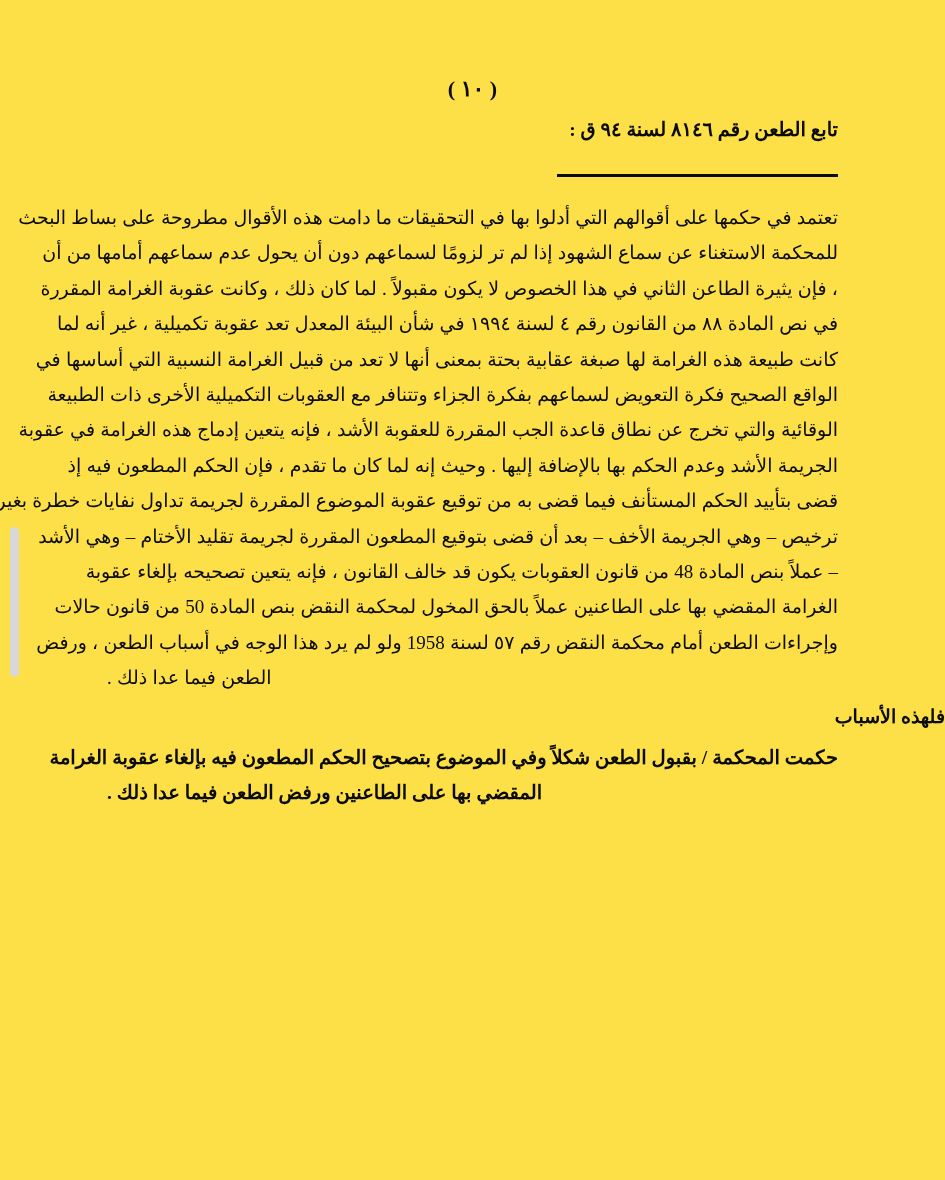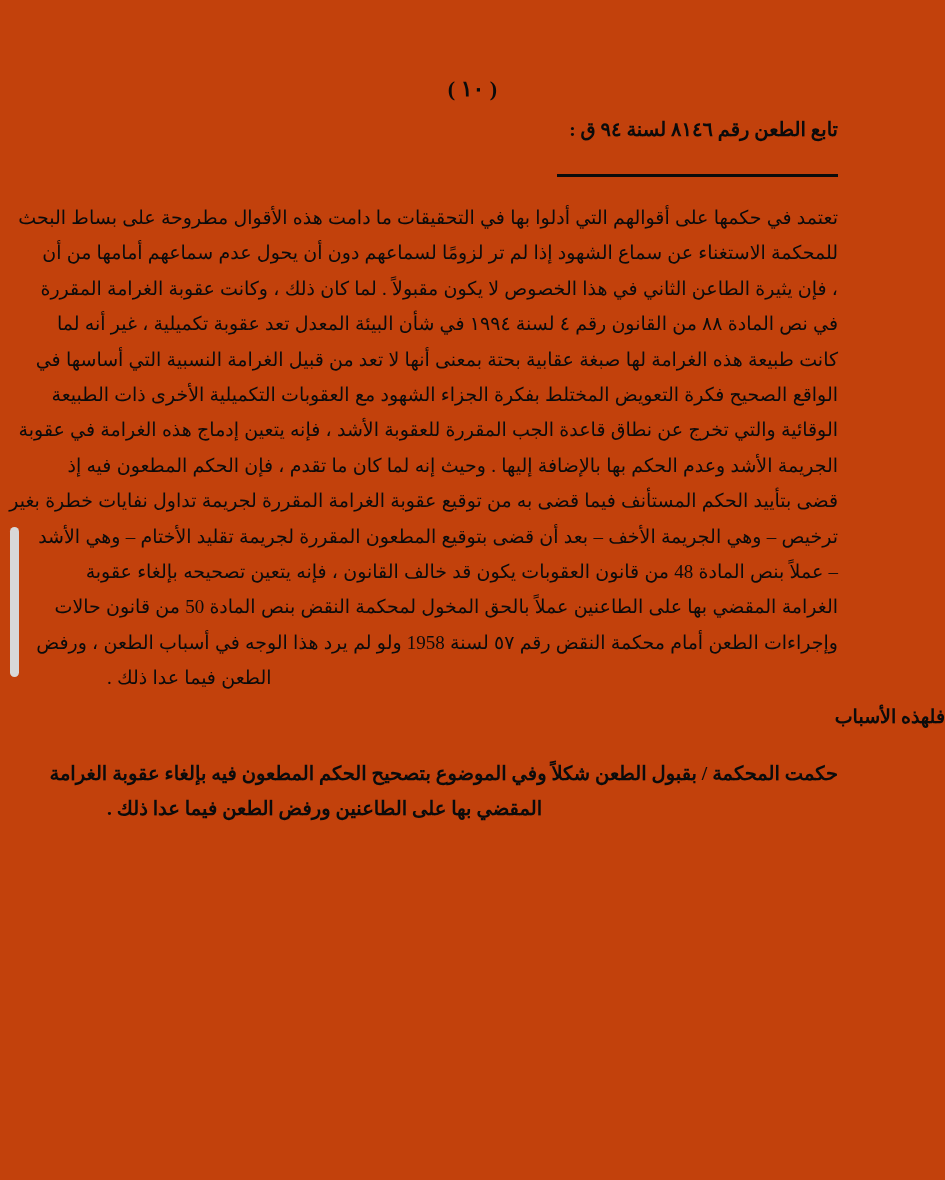--- a/index.html
+++ b/index.html
@@ -14,21 +14,21 @@
     overflow: hidden;
     font-family: "Liberation Serif", "DejaVu Serif", serif;
     color: #0b0b0b;
     -webkit-font-smoothing: antialiased;
   }
 
   
   .page {
     position: absolute;
     inset: 0;
-    background: #c2410c;
+    background: #fde047;
   }
 
   
   .scrollbar-track {
     position: absolute;
     left: 4px;
     top: 0;
     width: 14px;
     height: 1180px;
     background: transparent;
@@ -115,21 +115,20 @@
     position: absolute;
     top: 740px;
     right: 107px;
     width: 731px;
     direction: rtl;
     font-size: 19.5px;
     font-weight: 700;
     line-height: 35px;
     text-align: justify;
     text-align-last: justify;
-    margin-top: 16px;
   }
   .verdict-block .line {
     display: block;
     white-space: nowrap;
   }
   .verdict-block .line.last {
     text-align-last: left;
   }
 </style>
 </head>
@@ -146,24 +145,24 @@
   <div class="case-heading">تابع الطعن رقم ٨١٤٦ لسنة ٩٤ ق :</div>
 
   <div class="heading-rule"></div>
 
   <div class="body-block">
     <span class="line">تعتمد في حكمها على أقوالهم التي أدلوا بها في التحقيقات ما دامت هذه الأقوال مطروحة على بساط البحث</span>
     <span class="line">للمحكمة الاستغناء عن سماع الشهود إذا لم تر لزومًا لسماعهم دون أن يحول عدم سماعهم أمامها من أن</span>
     <span class="line">، فإن يثيرة الطاعن الثاني في هذا الخصوص لا يكون مقبولاً . لما كان ذلك ، وكانت عقوبة الغرامة المقررة</span>
     <span class="line">في نص المادة ٨٨ من القانون رقم ٤ لسنة ١٩٩٤ في شأن البيئة المعدل تعد عقوبة تكميلية ، غير أنه لما</span>
     <span class="line">كانت طبيعة هذه الغرامة لها صبغة عقابية بحتة بمعنى أنها لا تعد من قبيل الغرامة النسبية التي أساسها في</span>
-    <span class="line">الواقع الصحيح فكرة التعويض المختلط بفكرة الجزاء الشهود مع العقوبات التكميلية الأخرى ذات الطبيعة</span>
+    <span class="line">الواقع الصحيح فكرة التعويض لسماعهم بفكرة الجزاء وتتنافر مع العقوبات التكميلية الأخرى ذات الطبيعة</span>
     <span class="line">الوقائية والتي تخرج عن نطاق قاعدة الجب المقررة للعقوبة الأشد ، فإنه يتعين إدماج هذه الغرامة في عقوبة</span>
     <span class="line">الجريمة الأشد وعدم الحكم بها بالإضافة إليها . وحيث إنه لما كان ما تقدم ، فإن الحكم المطعون فيه إذ</span>
-    <span class="line">قضى بتأييد الحكم المستأنف فيما قضى به من توقيع عقوبة الغرامة المقررة لجريمة تداول نفايات خطرة بغير</span>
+    <span class="line">قضى بتأييد الحكم المستأنف فيما قضى به من توقيع عقوبة الموضوع المقررة لجريمة تداول نفايات خطرة بغير</span>
     <span class="line">ترخيص – وهي الجريمة الأخف – بعد أن قضى بتوقيع المطعون المقررة لجريمة تقليد الأختام  – وهي الأشد</span>
     <span class="line">– عملاً بنص المادة 48 من قانون العقوبات يكون قد خالف القانون ، فإنه يتعين تصحيحه بإلغاء عقوبة</span>
     <span class="line">الغرامة المقضي بها على الطاعنين عملاً بالحق المخول لمحكمة النقض بنص المادة 50 من قانون حالات</span>
     <span class="line">وإجراءات الطعن أمام محكمة النقض رقم ٥٧ لسنة 1958 ولو لم يرد هذا الوجه في أسباب الطعن ، ورفض</span>
     <span class="line last">الطعن فيما عدا ذلك .</span>
   </div>
 
   <div class="reasons-heading">فلهذه الأسباب</div>
 
   <div class="verdict-block">

